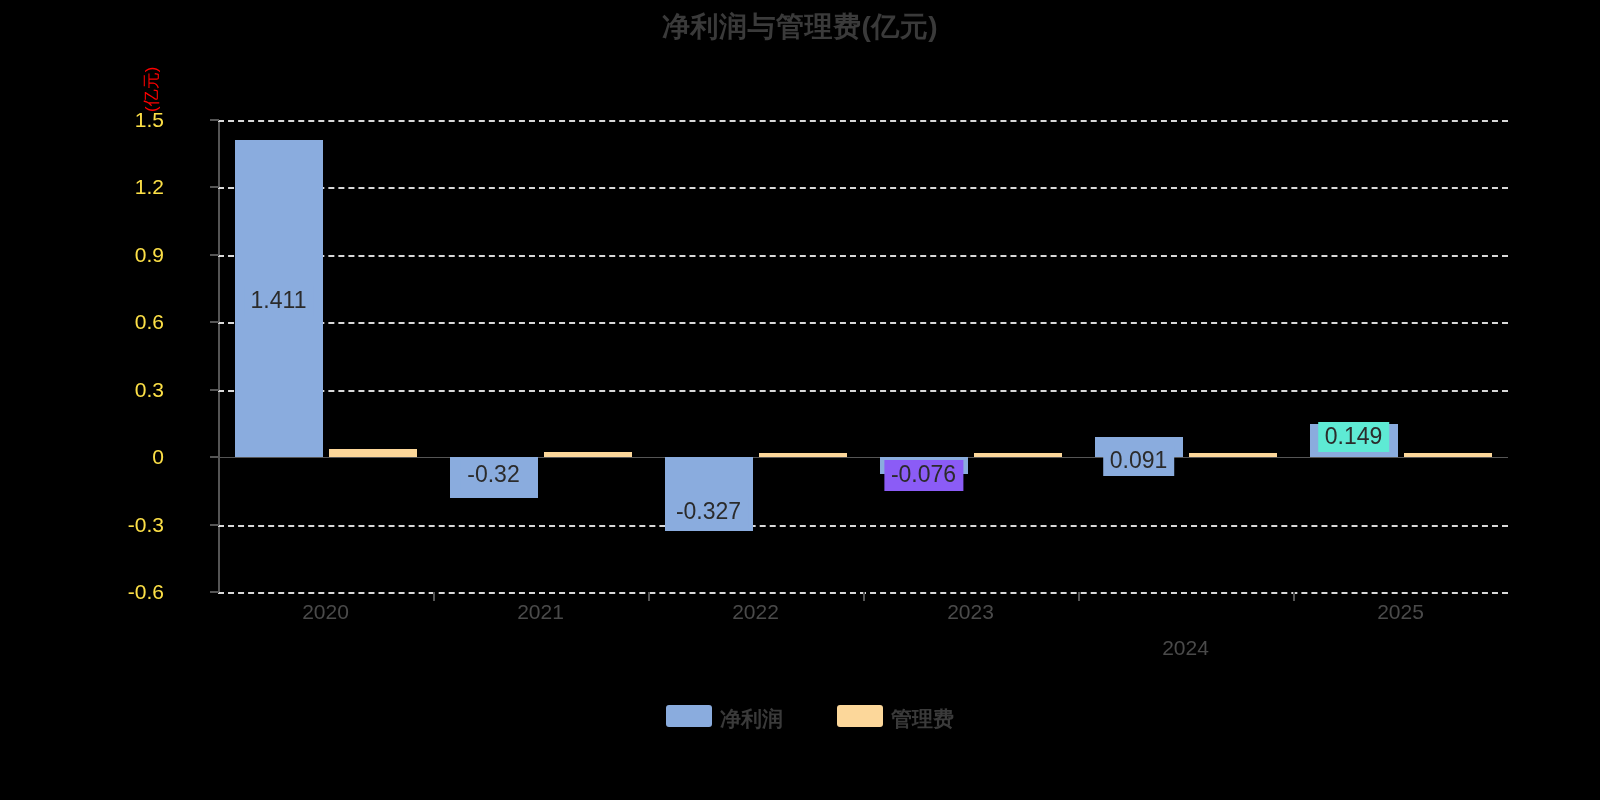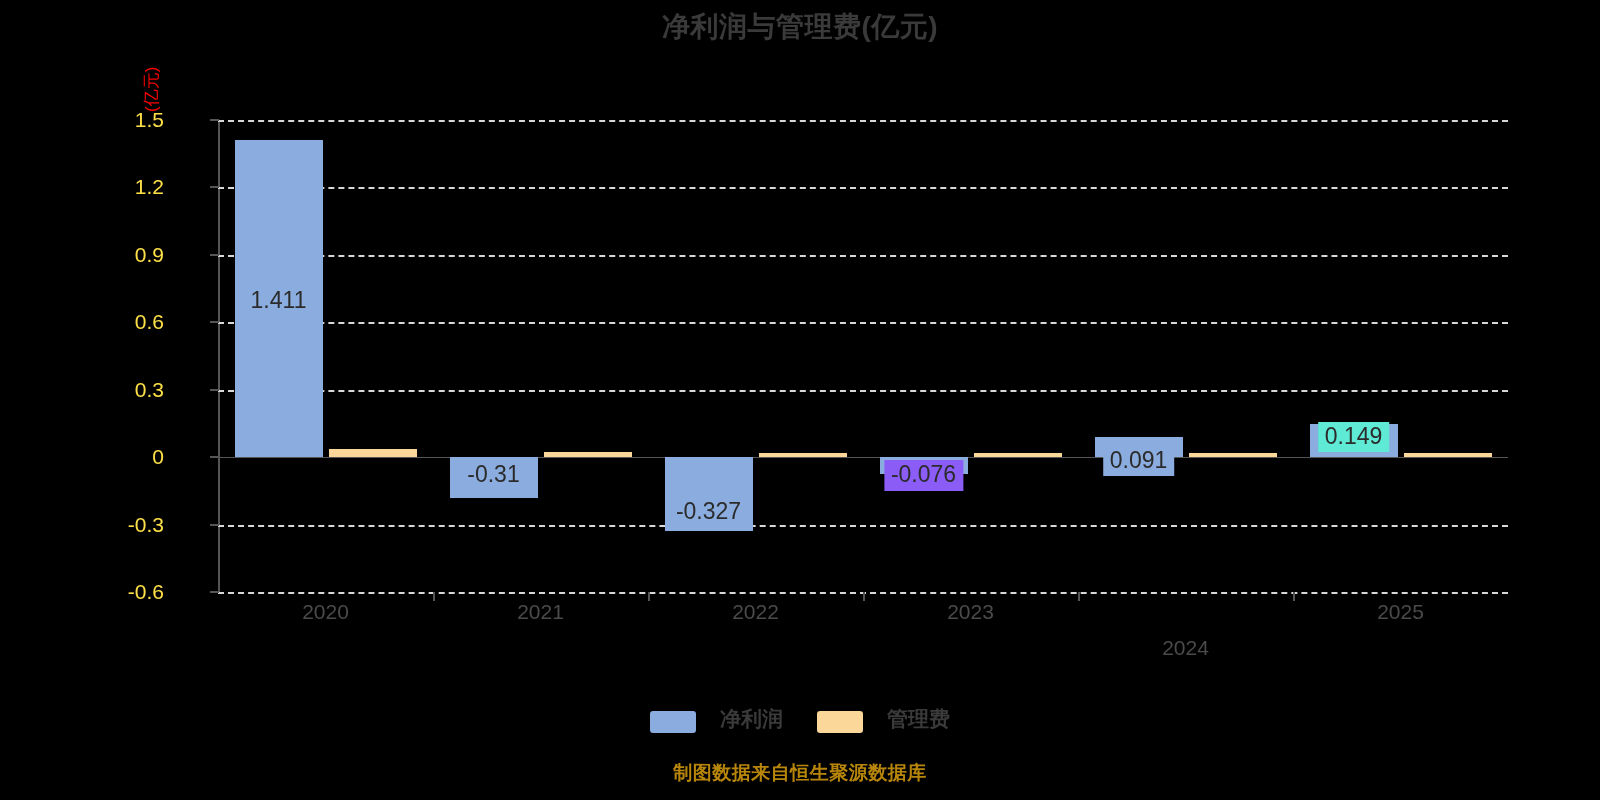--- a/index.html
+++ b/index.html
@@ -106,22 +106,23 @@
   #legend {
     position: absolute;
     top: 705px; left: 0; width: 1600px;
     display: flex;
     justify-content: center;
     align-items: center;
     gap: 34px;
   }
   .legend-item {
     display: flex;
-    align-items: flex-end;
-    gap: 24px;
+    align-items: flex-start;
+    gap: 8px;
+    margin-left: 20px;
   }
   .legend-swatch {
     width: 46px; height: 22px;
     border-radius: 3px;
   }
   .legend-text {
     color: #3a3a3a;
     font-size: 21px;
     font-weight: bold;
   }
@@ -155,21 +156,21 @@
       <div class="gridline" style="top: 202.286px;"></div>
       <div class="gridline" style="top: 269.714px;"></div>
       <div class="gridline zero-line" style="top: 337.143px;"></div>
       <div class="gridline" style="top: 404.571px;"></div>
       <div class="gridline" style="top: 472px;"></div>
       <div class="bar net-profit" style="left: 16.5px; width: 88px; height: 317.139px; bottom: 134.857px; background: rgb(138, 172, 222);"></div>
       <div class="bar admin-fee" style="left: 110.5px; width: 88px; height: 8.31619px; bottom: 134.857px; background: rgb(252, 215, 154);"></div>
       <div class="bar-label" style="left: 60.5px; background: rgb(138, 172, 222); top: 165.888px;">1.411</div>
       <div class="bar net-profit" style="left: 231.5px; width: 88px; height: 40.4571px; bottom: 94.4px; background: rgb(138, 172, 222);"></div>
       <div class="bar admin-fee" style="left: 325.5px; width: 88px; height: 4.94476px; bottom: 134.857px; background: rgb(252, 215, 154);"></div>
-      <div class="bar-label" style="left: 275.5px; background: rgb(138, 172, 222); top: 340.143px;">-0.31</div>
+      <div class="bar-label" style="left: 275.5px; background: rgb(138, 172, 222); top: 340.143px;">-0.32</div>
       <div class="bar net-profit" style="left: 446.5px; width: 88px; height: 73.4971px; bottom: 61.36px; background: rgb(138, 172, 222);"></div>
       <div class="bar admin-fee" style="left: 540.5px; width: 88px; height: 4px; bottom: 134.857px; background: rgb(252, 215, 154);"></div>
       <div class="bar-label" style="left: 490.5px; background: rgb(138, 172, 222); top: 376.64px;">-0.327</div>
       <div class="bar net-profit" style="left: 661.5px; width: 88px; height: 17.0819px; bottom: 117.775px; background: rgb(138, 172, 222);"></div>
       <div class="bar admin-fee" style="left: 755.5px; width: 88px; height: 4px; bottom: 134.857px; background: rgb(252, 215, 154);"></div>
       <div class="bar-label" style="left: 705.5px; background: #8b5cf6; top: 340.143px;">-0.076</div>
       <div class="bar net-profit" style="left: 876.5px; width: 88px; height: 20.4533px; bottom: 134.857px; background: rgb(138, 172, 222);"></div>
       <div class="bar admin-fee" style="left: 970.5px; width: 88px; height: 4px; bottom: 134.857px; background: rgb(252, 215, 154);"></div>
       <div class="bar-label" style="left: 920.5px; background: rgb(138, 172, 222); top: 326px;">0.091</div>
       <div class="bar net-profit" style="left: 1091.5px; width: 88px; height: 33.4895px; bottom: 134.857px; background: rgb(138, 172, 222);"></div>
@@ -211,15 +212,14 @@
       <div class="legend-item">
         <div class="legend-swatch" style="background: rgb(138, 172, 222);"></div>
         <div class="legend-text">净利润</div>
       </div>
       <div class="legend-item">
         <div class="legend-swatch" style="background: rgb(252, 215, 154);"></div>
         <div class="legend-text">管理费</div>
       </div>
     </div>
 
-  <div id="footer-note">制图数据来自恒生聚源数据库</div>
 
 </div>
 
 </body></html>

